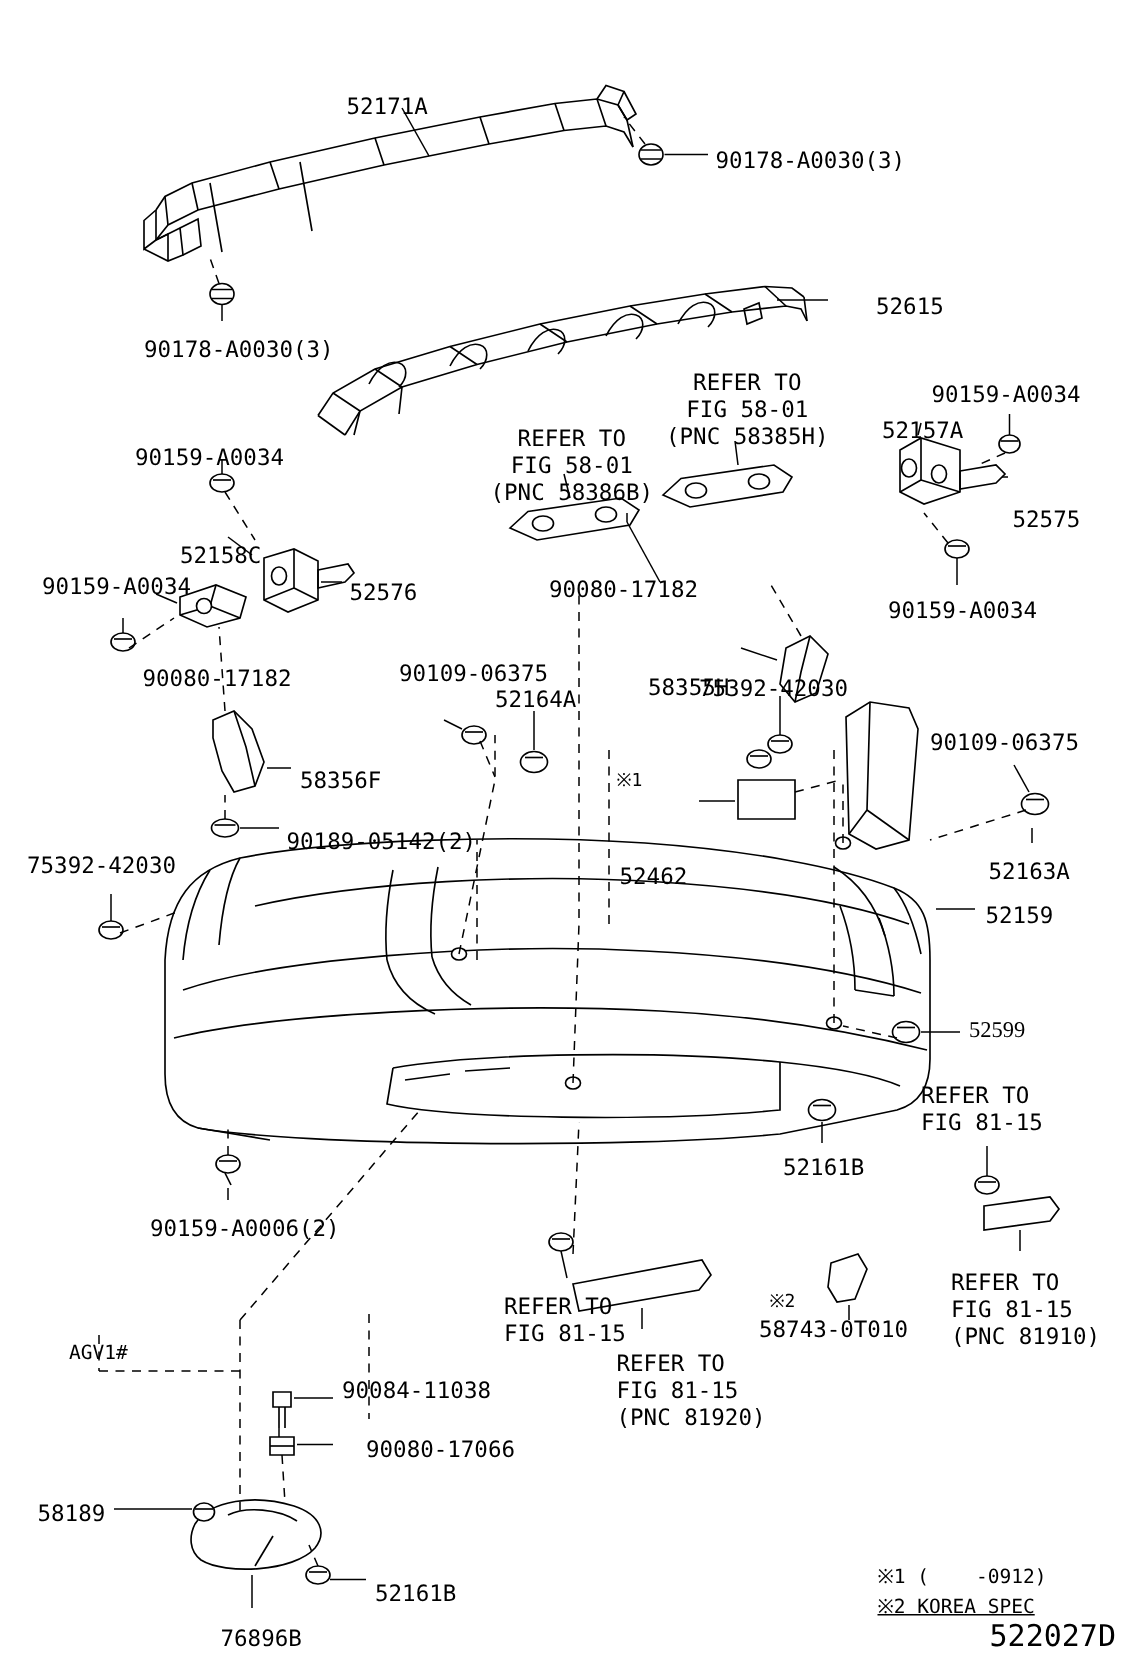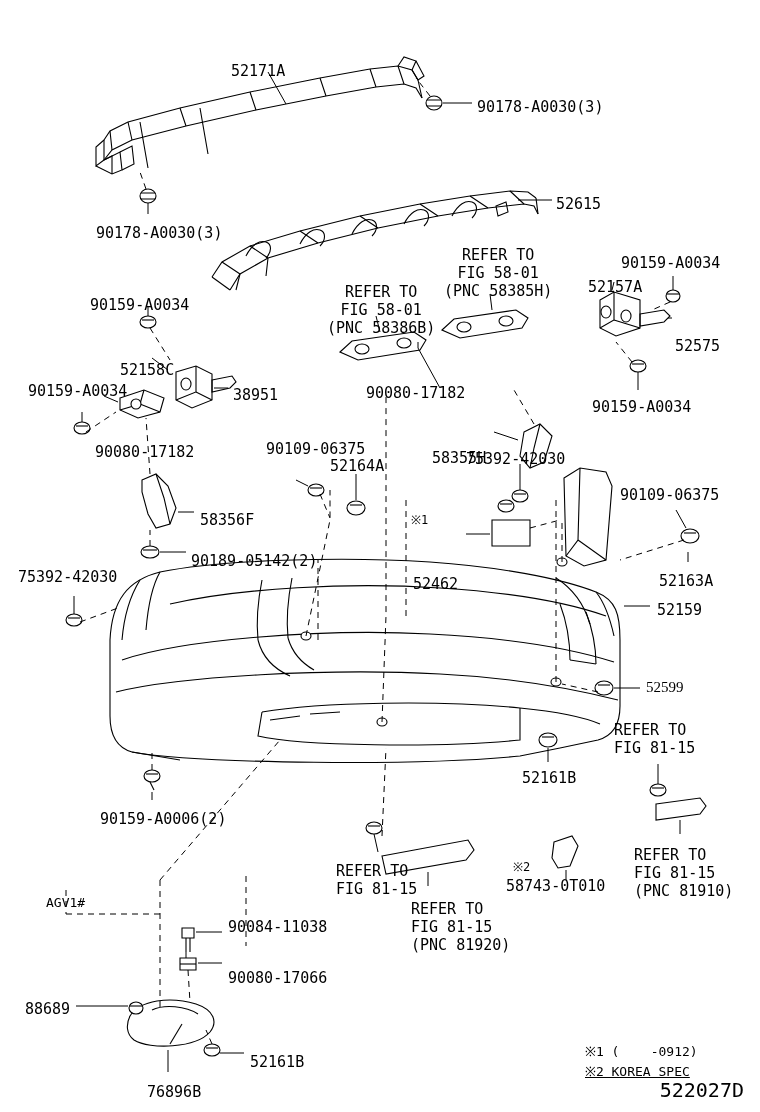--- a/index.html
+++ b/index.html
@@ -378,33 +378,33 @@
       <path class="dash" d="M186 952 L186 958"></path>
       <path class="dash" d="M188 970 L190 1002"></path>
       <path class="dash" d="M212 1044 L206 1030"></path>
     </g>
 
   </svg>
 
   <div class="lbl" style="left:231px; top:62px;">52171A</div>
   <div class="lbl" style="left:477px; top:98px;">90178-A0030(3)</div>
   <div class="lbl" style="left:96px; top:224px;">90178-A0030(3)</div>
-  <div class="lbl" style="left:556px; top:195px;">52615</div>
+  <div class="lbl" style="left:584px; top:195px;">52615</div>
   <div class="lbl multi" style="left:444px; top:246px;">REFER TO
 FIG 58-01
 (PNC 58385H)</div>
   <div class="lbl multi" style="left:327px; top:283px;">REFER TO
 FIG 58-01
 (PNC 58386B)</div>
   <div class="lbl" style="left:621px; top:254px;">90159-A0034</div>
   <div class="lbl" style="left:588px; top:278px;">52157A</div>
   <div class="lbl" style="left:675px; top:317px;margin-top:20px;">52575</div>
   <div class="lbl" style="left:90px; top:296px;">90159-A0034</div>
   <div class="lbl" style="left:120px; top:361px;">52158C</div>
-  <div class="lbl" style="left:233px; top:386px;">38951</div>
+  <div class="lbl" style="left:233px; top:386px;">52576</div>
   <div class="lbl" style="left:28px; top:382px;">90159-A0034</div>
   <div class="lbl" style="left:366px; top:384px;">90080-17182</div>
   <div class="lbl" style="left:592px; top:398px;">90159-A0034</div>
   <div class="lbl" style="left:95px; top:443px;">90080-17182</div>
   <div class="lbl" style="left:266px; top:440px;">90109-06375</div>
   <div class="lbl" style="left:330px; top:457px;">52164A</div>
   <div class="lbl" style="left:432px; top:449px;">58355H</div>
   <div class="lbl" style="left:466px; top:450px;">75392-42030</div>
   <div class="lbl" style="left:620px; top:486px;">90109-06375</div>
   <div class="lbl" style="left:200px; top:511px;">58356F</div>
@@ -424,22 +424,22 @@
   <div class="lbl tiny" style="left:513px; top:858px;">※2</div>
   <div class="lbl" style="left:506px; top:877px;">58743-0T010</div>
   <div class="lbl multi left" style="left:634px; top:846px;">REFER TO
 FIG 81-15
 (PNC 81910)</div>
   <div class="lbl multi left" style="left:411px; top:900px;">REFER TO
 FIG 81-15
 (PNC 81920)</div>
   <div class="lbl small" style="left:46px; top:894px;">AGV1#</div>
   <div class="lbl" style="left:228px; top:918px;">90084-11038</div>
-  <div class="lbl" style="left:228px; top:957px;margin-top:12px;">90080-17066</div>
-  <div class="lbl" style="left:25px; top:1000px;">88689</div>
+  <div class="lbl" style="left:244px; top:957px;">90080-17066</div>
+  <div class="lbl" style="left:25px; top:1000px;">58189</div>
   <div class="lbl" style="left:250px; top:1053px;">52161B</div>
   <div class="lbl" style="left:147px; top:1083px;">76896B</div>
   <div class="lbl small" style="left:585px; top:1043px;">※1 (    -0912)</div>
   <div class="lbl small" style="left:585px; top:1063px;text-decoration:underline;">※2 KOREA SPEC</div>
 
   <div class="footer-code">522027D</div>
 
 </div>
 
 </body></html>

